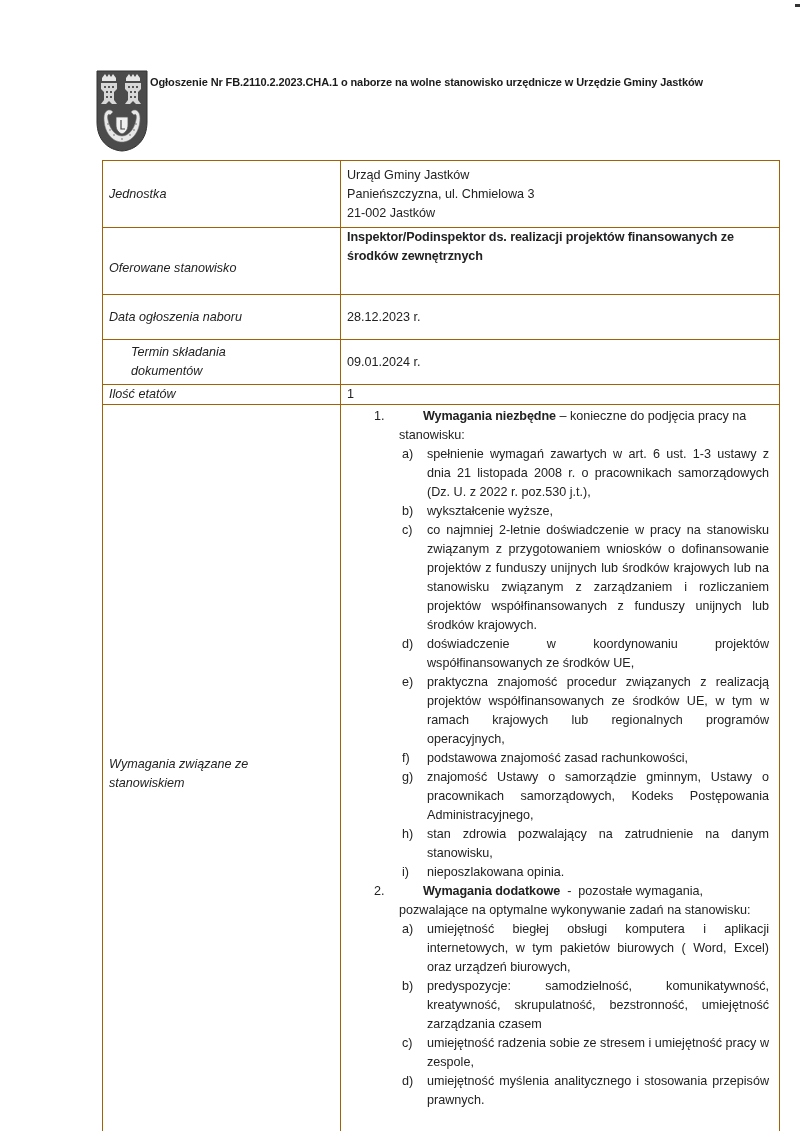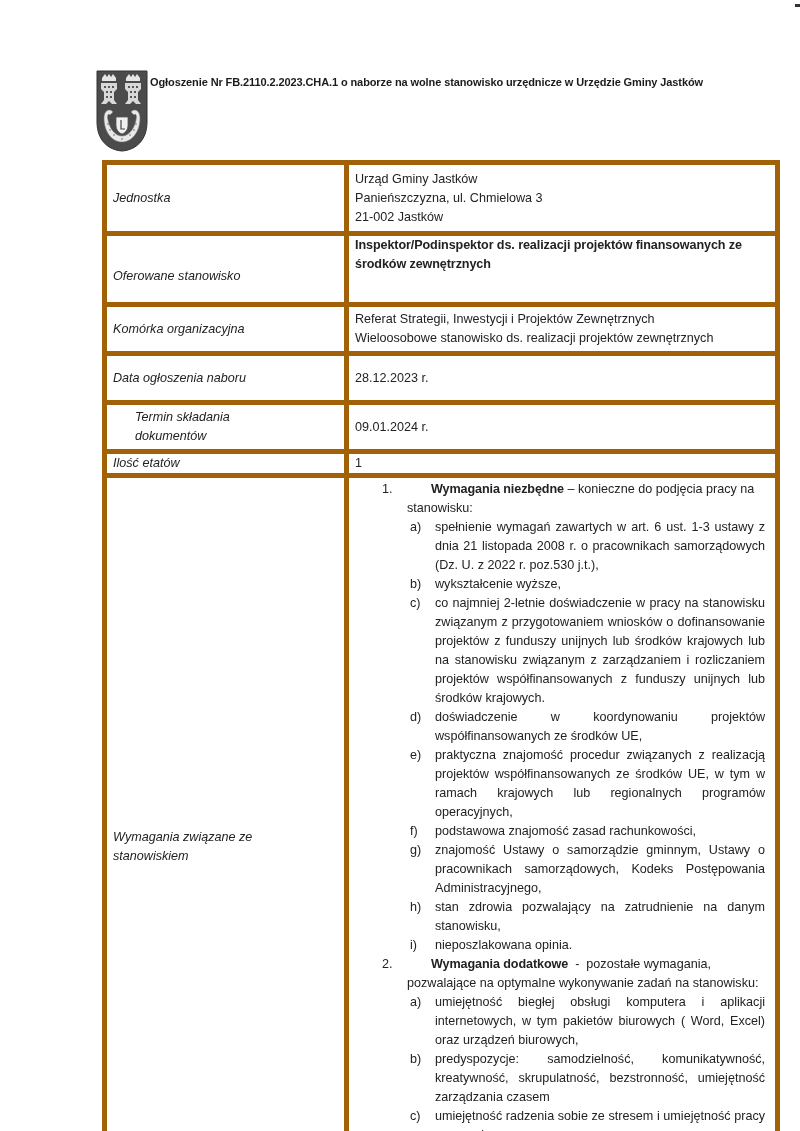--- a/index.html
+++ b/index.html
@@ -52,21 +52,21 @@
       position: absolute;
       left: 102px;
       top: 160px;
       width: 678px;
       border-collapse: collapse;
       font-size: 12.6px;
       line-height: 19px;
       color: #222;
     }
     table.info td {
-      border: 5px solid #a16207;
+      border: 1px solid #a16207;
       vertical-align: middle;
       padding: 0 6px;
     }
     td.label {
       width: 169px;
       padding-left: 6px;
       font-style: italic;
     }
     td.value {
       padding-left: 6px;
@@ -163,27 +163,20 @@
     <td class="label">Jednostka</td>
     <td class="value">
       <span class="vline">Urząd Gminy Jastków</span>
       <span class="vline">Panieńszczyzna, ul. Chmielowa 3</span>
       <span class="vline">21-002 Jastków</span>
     </td>
   </tr>
   <tr class="r-oferowane">
     <td class="label" style="padding-top:14px;">Oferowane stanowisko</td>
     <td class="value semibold" style="vertical-align:top;padding-top:0;">Inspektor/Podinspektor ds. realizacji projektów finansowanych ze środków zewnętrznych</td>
-  </tr>
-  <tr class="r-komorka">
-    <td class="label">Komórka organizacyjna</td>
-    <td class="value">
-      <span class="vline">Referat Strategii, Inwestycji i Projektów Zewnętrznych</span>
-      <span class="vline">Wieloosobowe stanowisko ds. realizacji projektów zewnętrznych</span>
-    </td>
   </tr>
   <tr class="r-data">
     <td class="label" style="padding-right:40px;">Data ogłoszenia naboru</td>
     <td class="value">28.12.2023 r.</td>
   </tr>
   <tr class="r-termin">
     <td class="label" style="padding-right:40px;padding-left:28px;">Termin składania dokumentów</td>
     <td class="value">09.01.2024 r.</td>
   </tr>
   <tr class="r-etaty">

